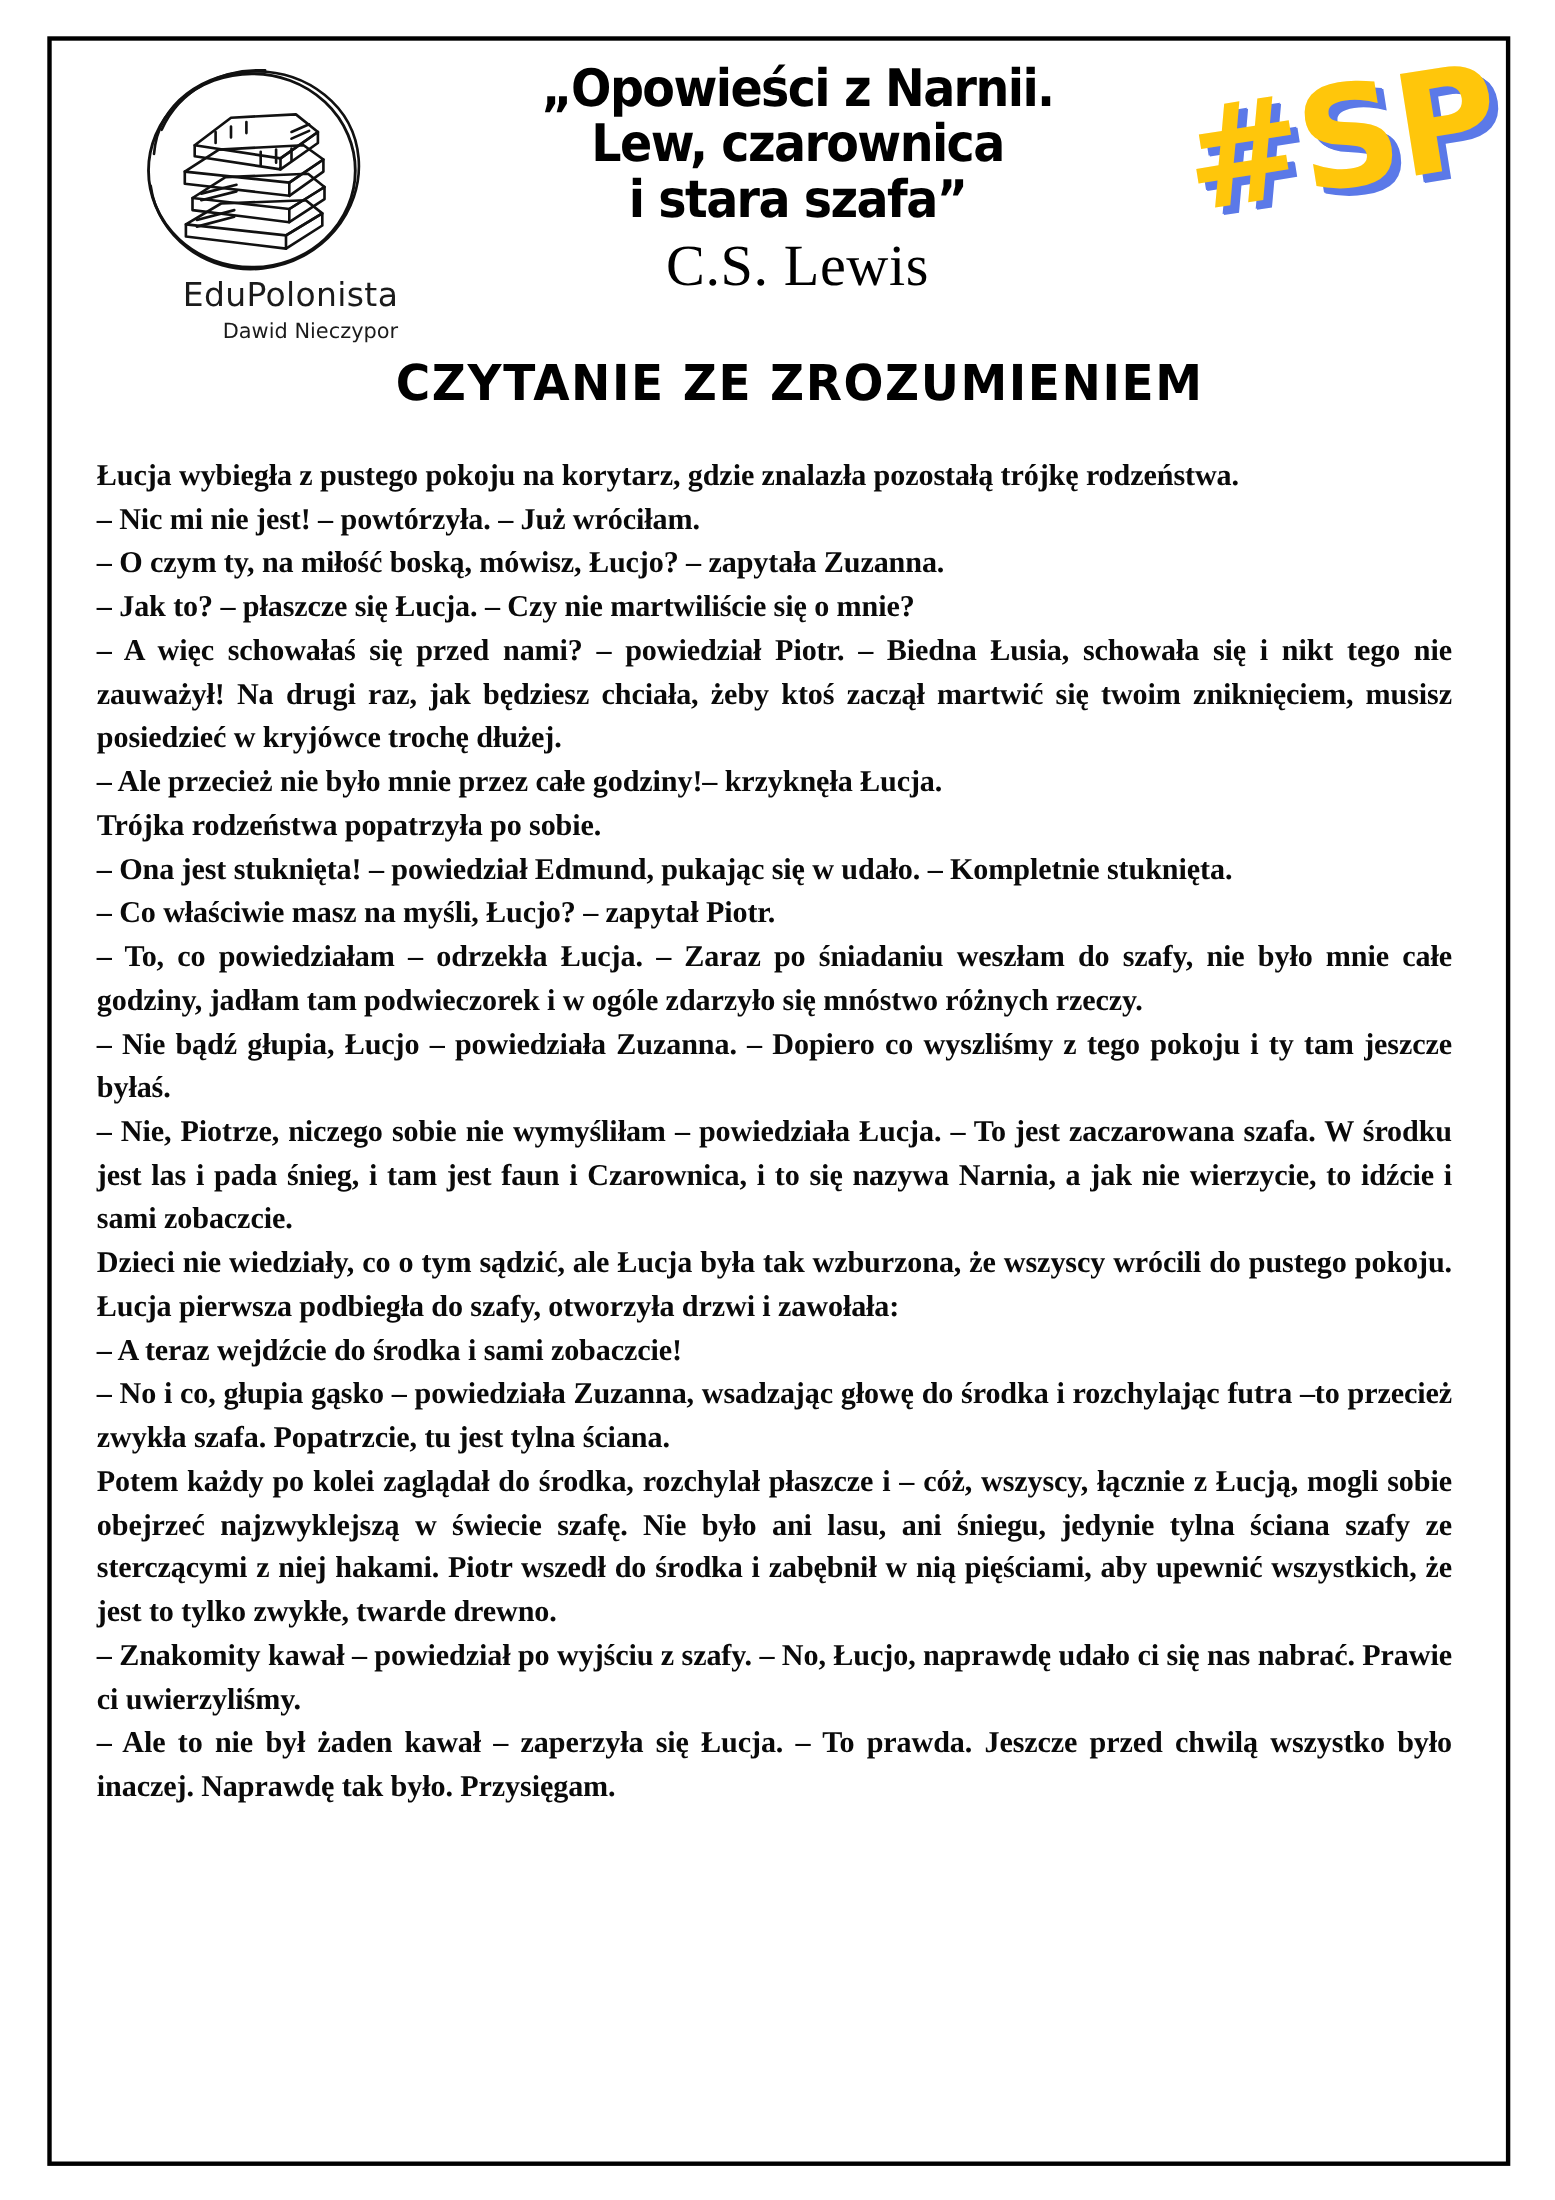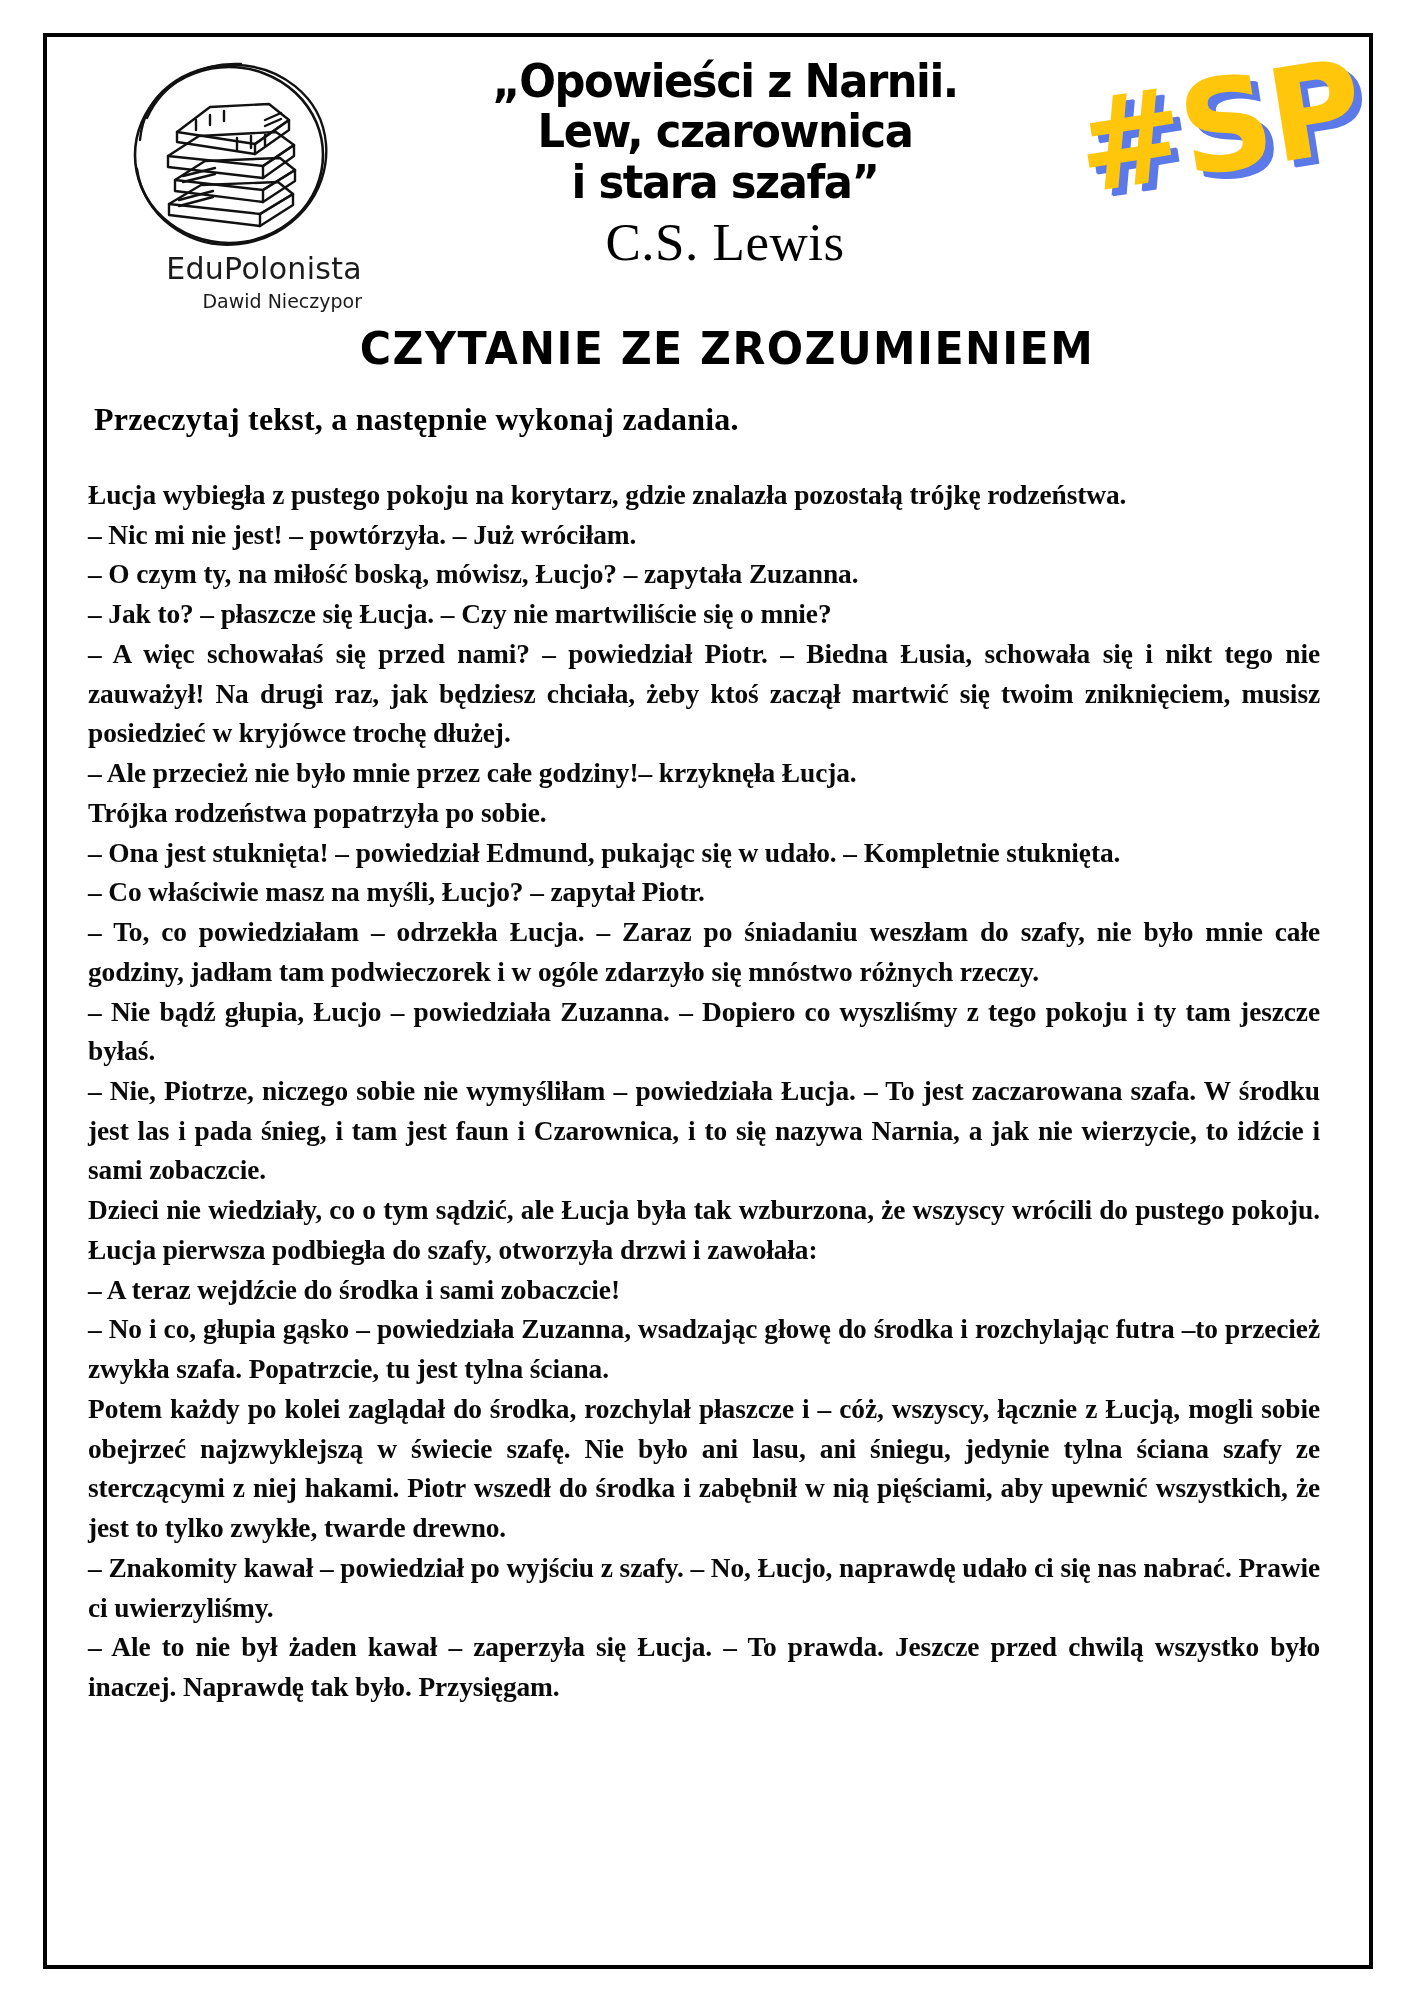--- a/index.html
+++ b/index.html
@@ -222,21 +222,20 @@
         <div class="author">C.S. Lewis</div>
       </div>
 
       <div class="sp-badge">
         <div class="sp-text">#SP</div>
       </div>
     </div>
 
     <div class="section-heading">CZYTANIE ZE ZROZUMIENIEM</div>
 
-    <div class="instruction">Przeczytaj tekst, a następnie wykonaj zadania.</div>
 
     <div class="passage">
         <p class="no-justify">Łucja wybiegła z pustego pokoju na korytarz, gdzie znalazła pozostałą trójkę rodzeństwa.</p>
         <p class="no-justify">– Nic mi nie jest! – powtórzyła. – Już wróciłam.</p>
         <p class="no-justify">– O czym ty, na miłość boską, mówisz, Łucjo? – zapytała Zuzanna.</p>
         <p class="no-justify">– Jak to? – płaszcze się Łucja. – Czy nie martwiliście się o mnie?</p>
         <p>– A więc schowałaś się przed nami? – powiedział Piotr. – Biedna Łusia, schowała się i nikt tego nie zauważył! Na drugi raz, jak będziesz chciała, żeby ktoś zaczął martwić się twoim zniknięciem, musisz posiedzieć w kryjówce trochę dłużej.</p>
         <p class="no-justify">– Ale przecież nie było mnie przez całe godziny!– krzyknęła Łucja.</p>
         <p class="no-justify">Trójka rodzeństwa popatrzyła po sobie.</p>
         <p class="no-justify">– Ona jest stuknięta! – powiedział Edmund, pukając się w udało. – Kompletnie stuknięta.</p>

